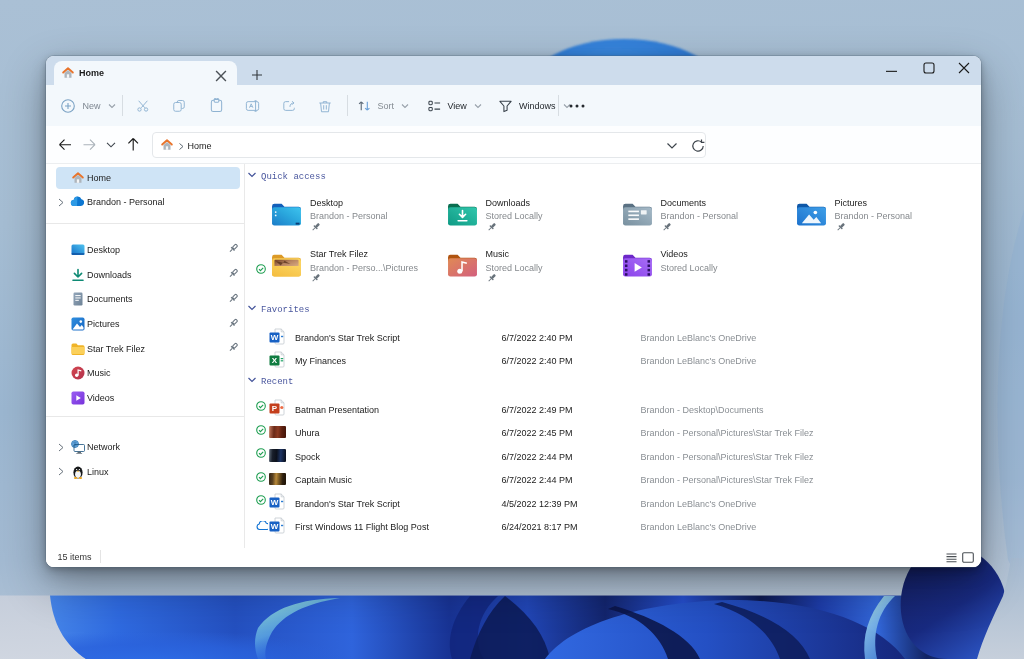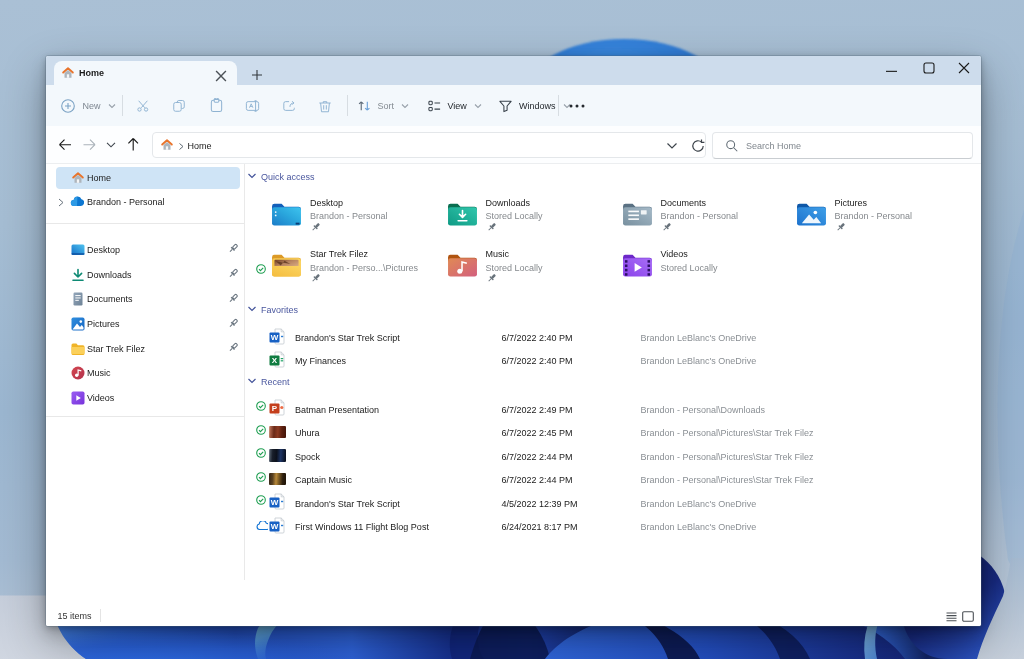--- a/index.html
+++ b/index.html
@@ -1,21 +1,21 @@
 <!DOCTYPE html>
 <html><head>
 <meta charset="utf-8">
 <style>
 * { margin:0; padding:0; box-sizing:border-box; }
 html,body { width:1024px; height:659px; overflow:hidden; font-family:"Liberation Sans", sans-serif; }
 #stage { position:relative; width:1024px; height:659px; overflow:hidden;
   background:linear-gradient(175deg,#aac0d5 0%,#a5bdd3 30%,#9bb6d0 55%,#a3bad2 75%,#c2cdda 100%); }
 #bloom { position:absolute; left:0; top:0; width:1024px; height:659px; }
-#win { position:absolute; left:45.5px; top:55.5px; width:935.5px; height:570px;
-  border-radius:2px; background:#fff; overflow:hidden;
+#win { position:absolute; left:45.5px; top:55.5px; width:935.5px; height:511px;
+  border-radius:8px; background:#fff; overflow:hidden;
   box-shadow:0 2px 6px rgba(0,0,0,0.22), 0 7px 16px rgba(0,0,0,0.18), 0 18px 46px rgba(0,0,0,0.32);
   outline:1px solid rgba(80,100,120,0.28); }
 
 #tabbar { position:absolute; left:0; top:0; width:100%; height:29.5px; background:#cddcec; }
 #tab { position:absolute; left:8.5px; top:5.5px; width:183px; height:24px; background:#f3f8fc;
   border-radius:8px 8px 0 0; }
 #tab .ticon { position:absolute; left:7px; top:5px; }
 #tab .tname { position:absolute; left:25px; top:6px; font-size:9px; line-height:12px; font-weight:bold; color:#1a1a1a; }
 #tab .tx { position:absolute; right:8px; top:4.5px; width:14px; height:14px; font-size:12px; color:#444;
   text-align:center; line-height:14px; }
@@ -38,21 +38,21 @@
 #content { position:absolute; left:0; top:108px; width:100%; height:416.5px; background:#fff; }
 #sidebar { position:absolute; left:0; top:0; width:198px; height:100%; }
 #sbdiv { position:absolute; left:198.5px; top:0; width:1px; height:100%; background:#e9e9e9; }
 .srow { position:relative; height:22.2px; margin:0 3.5px 2.5px 10.5px; border-radius:4px; }
 .srow .sic { position:absolute; left:15px; top:4px; width:14px; height:14px; }
 .srow .stx { position:absolute; left:31px; top:5px; font-size:9px; line-height:12px; color:#1b1b1b; white-space:nowrap; }
 .srow .schev { position:absolute; left:0.5px; top:5.5px; width:10px; height:12px; color:#555; }
 .srow .spin { position:absolute; right:0px; top:4.5px; width:13px; height:13px; }
 .ssep { height:1px; background:#e8e8e8; margin:10px 0 14.6px 0; }
 #main { position:absolute; left:199.5px; top:0; right:0; height:100%; }
-.shead { position:absolute; left:2px; font-size:9px; line-height:12px; color:#4a579e; }
+.shead { position:absolute; left:2px; font-size:9px; line-height:12px; color:#4a579e;font-family:Liberation Mono, monospace; }
 .tile { position:absolute; width:176px; height:42px; }
 .tile .fico { position:absolute; left:26px; top:0; width:31px; height:27px; }
 .tile .tt { position:absolute; left:65px; top:-3px; font-size:9px; line-height:12px; color:#1b1b1b; white-space:nowrap; }
 .tile .ts { position:absolute; left:65px; top:10.5px; font-size:9px; line-height:12px; color:#85898d; white-space:nowrap; }
 .tile .tp { position:absolute; left:65px; top:22px; }
 .frow { position:absolute; height:23.4px; width:100%; }
 .frow .stat { position:absolute; left:11px; top:3px; }
 .frow .fic  { position:absolute; left:24px; top:1px; }
 .frow .thumb { width:17px; height:12.5px; border-radius:1px; }
 .frow .fnm  { position:absolute; left:50px; top:5.5px; font-size:9px; line-height:12px; color:#1b1b1b; white-space:nowrap; }
@@ -275,27 +275,20 @@
           </svg>
         <div style="position:absolute;left:35px;top:7.5px;font-size:9px;line-height:12px;color:#1b1b1b">Home</div>
         <svg style="position:absolute;left:513px;top:8.5px" width="12" height="10">
             <path d="M1.5 2.5 L6 7 L10.5 2.5" fill="none" stroke="#3e454c" stroke-width="1.2"></path>
           </svg>
         <svg style="position:absolute;left:537px;top:5px" width="16" height="16" viewBox="0 0 16 16">
             <path d="M13.2 8 A5.2 5.2 0 1 1 11.5 4.1" fill="none" stroke="#3e454c" stroke-width="1.2"></path>
             <path d="M11.5 1.5 V4.4 H14.4" fill="none" stroke="#3e454c" stroke-width="1.2"></path>
           </svg>
       </div>
-      <div id="sbox">
-        <svg style="position:absolute;left:12px;top:6.5px" width="14" height="14" viewBox="0 0 16 16">
-            <circle cx="6.5" cy="6.5" r="4.5" fill="none" stroke="#5f6a73" stroke-width="1.2"></circle>
-            <path d="M10 10 L14 14" stroke="#5f6a73" stroke-width="1.2"></path>
-          </svg>
-        <div style="position:absolute;left:33px;top:8px;font-size:9px;line-height:11px;color:#80878e">Search Home</div>
-      </div>
     </div>
     <div id="content">
       <div id="sidebar">
         <div style="height:3px"></div>
         <div class="srow" style="background:#cfe4f6">
           <svg class="sic" width="14" height="14" viewBox="0 0 16 16">
               <path d="M2.5 7.5 L8 2.5 L13.5 7.5" fill="none" stroke="#e8742c" stroke-width="2.2" stroke-linecap="round" stroke-linejoin="round"></path>
               <path d="M4 8 L4 13.5 L12 13.5 L12 8 L8 4.5 Z" fill="#aeb5bc"></path>
               <rect x="6.7" y="9.5" width="2.6" height="4" fill="#f5f6f7"></rect>
             </svg>
@@ -424,20 +417,48 @@
                   <stop offset="0%" stop-color="#9a5df2"></stop>
                   <stop offset="100%" stop-color="#7733db"></stop>
                 </linearGradient>
               </defs>
               <rect x="0.5" y="0.5" width="13" height="13" rx="1.8" fill="url(#vid)"></rect>
               <path d="M5.3 4.2 L9.8 7 L5.3 9.8 Z" fill="#fff"></path>
             </svg>
           <div class="stx">Videos</div>
         </div>
         <div class="ssep" style="margin:7px 0 18.8px 0"></div>
+        <div class="srow">
+          <svg class="schev" width="8" height="11">
+              <path d="M2 2 L6 5.5 L2 9" fill="none" stroke="#68727c" stroke-width="1"></path>
+            </svg>
+          <svg class="sic" width="14" height="14" viewBox="0 0 14 14">
+              <circle cx="4" cy="4" r="3.5" fill="#7db9e8" stroke="#2c71ae" stroke-width="0.8"></circle>
+              <path d="M1 4 H7 M4 0.7 V7.3 M1.8 2 C3 3 5 3 6.2 2 M1.8 6 C3 5 5 5 6.2 6" stroke="#2c71ae" stroke-width="0.6" fill="none"></path>
+              <rect x="3" y="4.5" width="10.5" height="7" rx="1" fill="url(#pc)" stroke="#17507e" stroke-width="0.8"></rect>
+              <rect x="6.5" y="11.7" width="3.5" height="1.3" fill="#5f6a73"></rect>
+              <rect x="5.2" y="13" width="6" height="1" rx="0.5" fill="#8a949c"></rect>
+            </svg>
+          <div class="stx">Network</div>
+        </div>
+        <div class="srow">
+          <svg class="schev" width="8" height="11">
+              <path d="M2 2 L6 5.5 L2 9" fill="none" stroke="#68727c" stroke-width="1"></path>
+            </svg>
+          <svg class="sic" width="14" height="14" viewBox="0 0 14 14">
+              <ellipse cx="7" cy="7.5" rx="4.6" ry="6" fill="#16181a"></ellipse>
+              <ellipse cx="7" cy="9.3" rx="2.9" ry="3.6" fill="#f3f4f5"></ellipse>
+              <circle cx="5.6" cy="4.6" r="0.7" fill="#fff"></circle>
+              <circle cx="8.4" cy="4.6" r="0.7" fill="#fff"></circle>
+              <path d="M5.9 6.2 L7 5.4 L8.1 6.2 L7 7 Z" fill="#f2b22e"></path>
+              <ellipse cx="4.6" cy="13" rx="1.8" ry="1" fill="#e9a31f"></ellipse>
+              <ellipse cx="9.4" cy="13" rx="1.8" ry="1" fill="#e9a31f"></ellipse>
+            </svg>
+          <div class="stx">Linux</div>
+        </div>
       </div>
       <div id="sbdiv"></div>
       <div id="main">
         <div class="shead" style="top:7.5px"><svg width="10" height="8" style="margin-right:4px">
               <path d="M1.5 2 L5 5.5 L8.5 2" fill="none" stroke="#44549a" stroke-width="1.2"></path>
             </svg>Quick access</div>
 
         <div class="tile" style="left:0;top:36px">
           <svg class="fico" viewBox="0 0 32 28">
               <defs>
@@ -656,21 +677,21 @@
             </svg>
           <svg class="fic" width="16" height="17" viewBox="0 0 16 17">
               <path d="M6 1 H12.2 L15 3.8 V15 a1 1 0 0 1 -1 1 H7 a1 1 0 0 1 -1 -1 Z" fill="#fff" stroke="#c3c9cf" stroke-width="0.8"></path>
               <path d="M12.2 1 V3.8 H15" fill="none" stroke="#c3c9cf" stroke-width="0.8"></path>
               <circle cx="12.8" cy="8.5" r="1.6" fill="#ed6c47"></circle>
               <rect x="0.5" y="4.5" width="10" height="10" rx="1" fill="#c43e1c"></rect>
               <text x="5.5" y="12" text-anchor="middle" font-family="Liberation Sans" font-size="8" font-weight="bold" fill="#fff">P</text>
             </svg>
           <div class="fnm">Batman Presentation</div>
             <div class="fdt">6/7/2022 2:49 PM</div>
-            <div class="flc">Brandon - Personal\Downloads</div>
+            <div class="flc">Brandon - Desktop\Documents</div>
         </div>
         <div class="frow" style="top:258.2px">
           <svg class="stat" width="10" height="10" viewBox="0 0 10 10">
               <circle cx="5" cy="5" r="4.3" fill="#fff" stroke="#1d9e50" stroke-width="1.1"></circle>
               <path d="M3 5.2 L4.4 6.6 L7.2 3.8" fill="none" stroke="#1d9e50" stroke-width="1.1"></path>
             </svg>
           <div class="fic thumb" style="top:4px;background:linear-gradient(93deg,#d3a68f 0%,#a86048 10%,#6b2a18 30%,#8c3a22 52%,#5c2010 75%,#421408 100%)"></div>
           <div class="fnm">Uhura</div>
             <div class="fdt">6/7/2022 2:45 PM</div>
             <div class="flc">Brandon - Personal\Pictures\Star Trek Filez</div>

